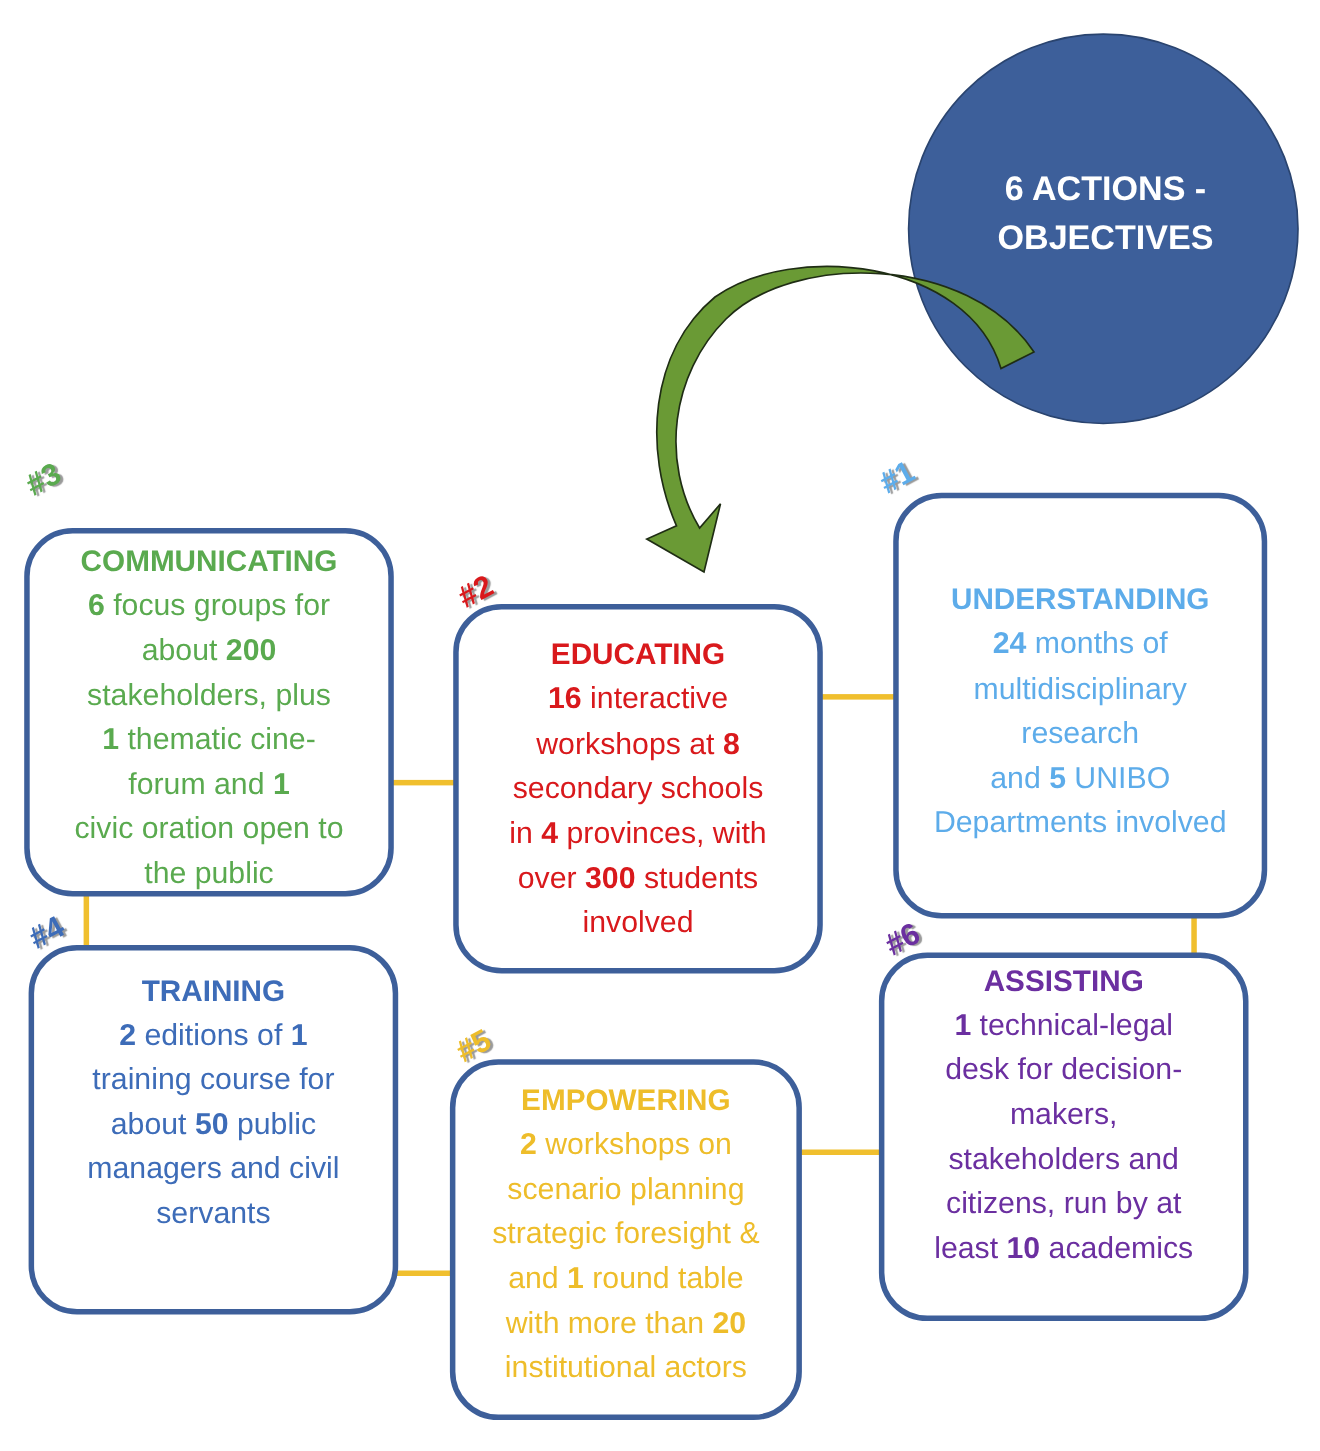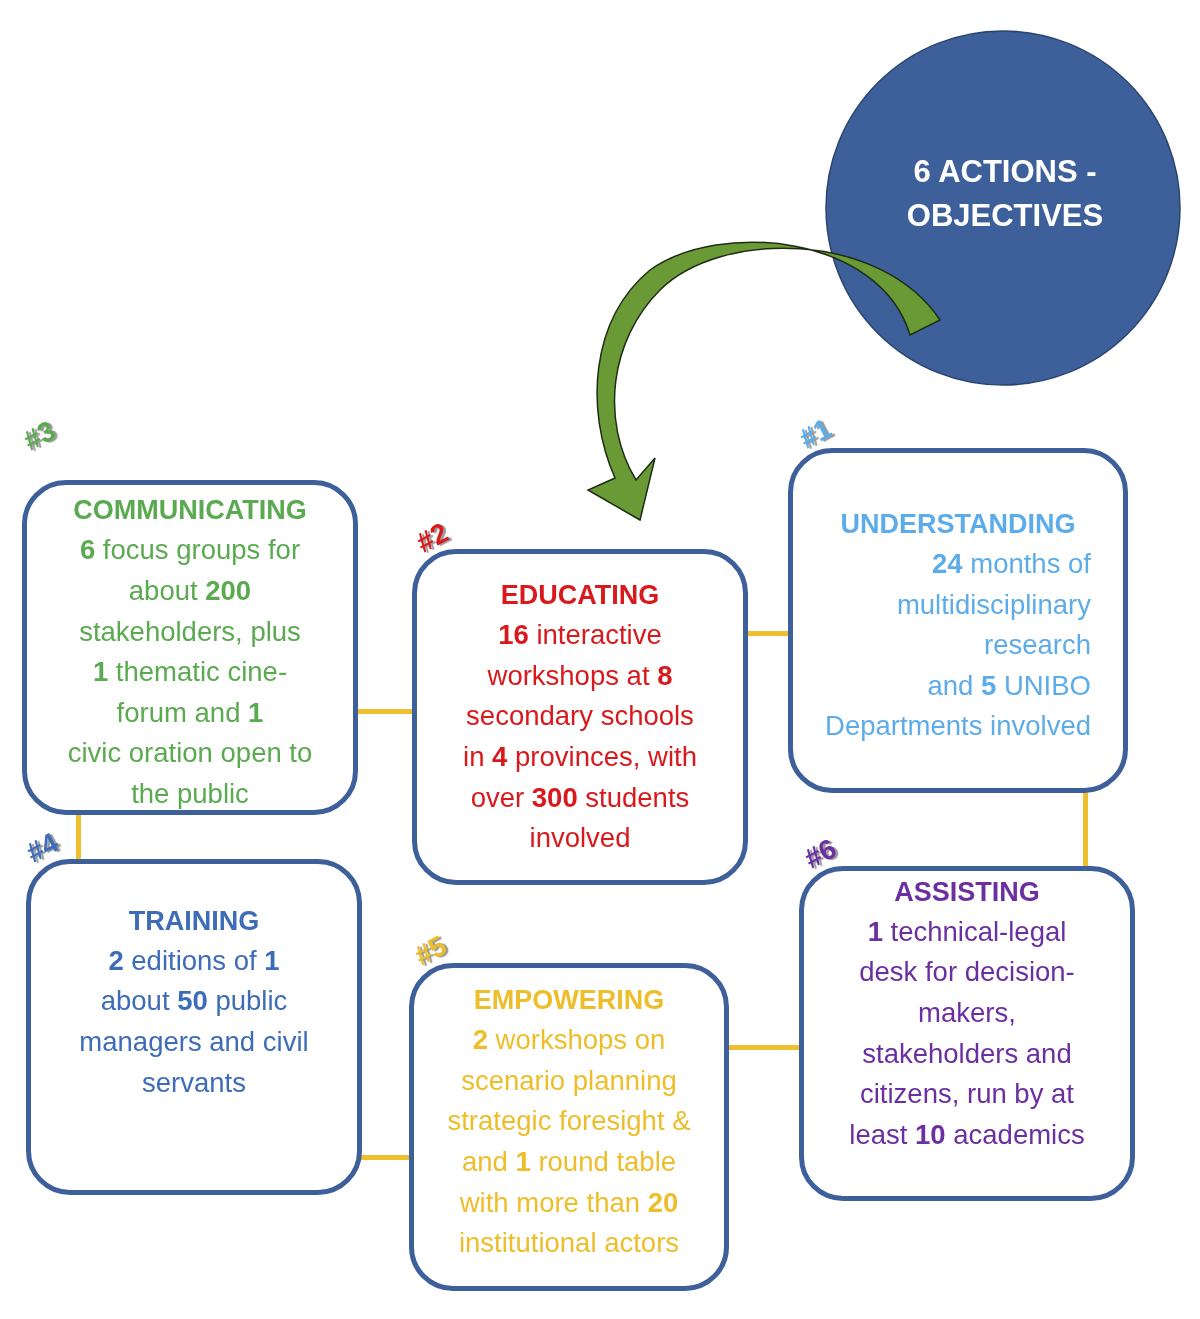--- a/index.html
+++ b/index.html
@@ -26,35 +26,35 @@
   <div>OBJECTIVES</div>
 </div>
 
 <div class="connector" style="left:313px;top:709px;width:134px;height:5px;"></div>
 <div class="connector" style="left:722px;top:631px;width:117px;height:5px;"></div>
 <div class="connector" style="left:76px;top:754px;width:5px;height:128px;"></div>
 <div class="connector" style="left:1083px;top:756px;width:5px;height:128px;"></div>
 <div class="connector" style="left:313px;top:1155px;width:135px;height:5px;"></div>
 <div class="connector" style="left:699px;top:1045px;width:134px;height:5px;"></div>
 
-<div class="box" id="box-1" style="left:788px;top:448px;width:340px;height:345px;padding-top:10px;text-align:right;">
+<div class="box" id="box-1" style="left:812px;top:448px;width:340px;height:387px;padding-top:10px;">
     <div class="title" style="color: rgb(93, 172, 234);">UNDERSTANDING</div>
     <div class="body" style="color: rgb(93, 172, 234);"><div><b>24</b><span> months of</span></div><div><span>multidisciplinary</span></div><div><span>research</span></div><div><span>and </span><b>5</b><span> UNIBO</span></div><div><span>Departments involved</span></div></div>
   </div>
 <div class="box" id="box-2" style="left:412px;top:549px;width:336px;height:336px;">
     <div class="title" style="color: rgb(217, 25, 28);">EDUCATING</div>
     <div class="body" style="color: rgb(217, 25, 28);"><div><b>16</b><span> interactive</span></div><div><span>workshops at </span><b>8</b></div><div><span>secondary schools</span></div><div><span>in </span><b>4</b><span> provinces, with</span></div><div><span>over </span><b>300</b><span> students</span></div><div><span>involved</span></div></div>
   </div>
 <div class="box" id="box-3" style="left:22px;top:448px;width:336px;height:335px;padding-top:10px;margin-top:32px;">
     <div class="title" style="color: rgb(90, 170, 79);">COMMUNICATING</div>
     <div class="body" style="color: rgb(90, 170, 79);"><div><b>6</b><span> focus groups for</span></div><div><span>about </span><b>200</b></div><div><span>stakeholders, plus</span></div><div><b>1</b><span> thematic cine-</span></div><div><span>forum and </span><b>1</b></div><div><span>civic oration open to</span></div><div><span>the public</span></div></div>
   </div>
 <div class="box" id="box-4" style="left:26px;top:859px;width:336px;height:336px;padding-bottom:50px;">
     <div class="title" style="color: rgb(61, 108, 184); text-align: center;">TRAINING</div>
-    <div class="body" style="color: rgb(61, 108, 184);"><div><b>2</b><span> editions of </span><b>1</b></div><div><span>about </span><b>50</b><span> public</span></div><div><span>managers and civil</span></div><div><span>servants</span></div></div>
+    <div class="body" style="color: rgb(61, 108, 184);"><div><b>2</b><span> editions of </span><b>1</b></div><div><span>training course for</span></div><div><span>about </span><b>50</b><span> public</span></div><div><span>managers and civil</span></div><div><span>servants</span></div></div>
   </div>
 <div class="box" id="box-5" style="left:409px;top:963px;width:320px;height:328px;padding-bottom:10px;">
     <div class="title" style="color: rgb(238, 189, 42);">EMPOWERING</div>
     <div class="body" style="color: rgb(238, 189, 42); text-align: center;"><div><b>2</b><span> workshops on</span></div><div><span>scenario planning</span></div><div><span>strategic foresight &amp;</span></div><div><span>and </span><b>1</b><span> round table</span></div><div><span>with more than </span><b>20</b></div><div><span>institutional actors</span></div></div>
   </div>
 <div class="box" id="box-6" style="left:799px;top:866px;width:336px;height:335px;padding-bottom:40px;">
     <div class="title" style="color: rgb(107, 47, 160);">ASSISTING</div>
     <div class="body" style="color: rgb(107, 47, 160);"><div><b>1</b><span> technical-legal</span></div><div><span>desk for decision-</span></div><div><span>makers,</span></div><div><span>stakeholders and</span></div><div><span>citizens, run by at</span></div><div><span>least </span><b>10</b><span> academics</span></div></div>
   </div>
 

